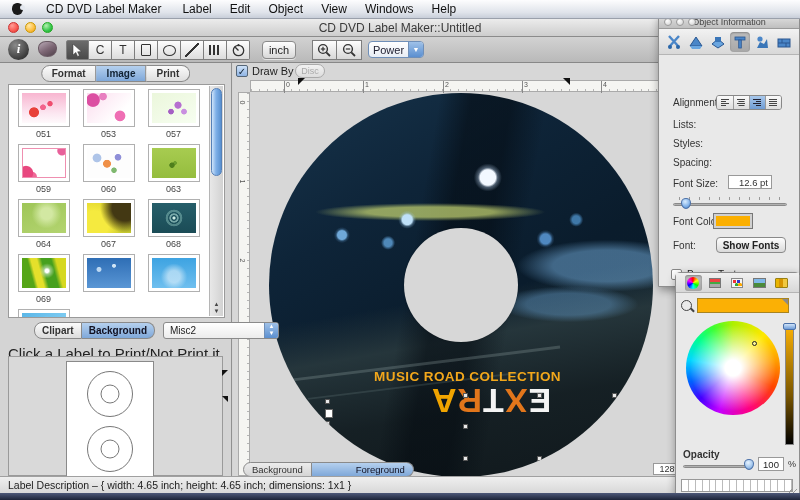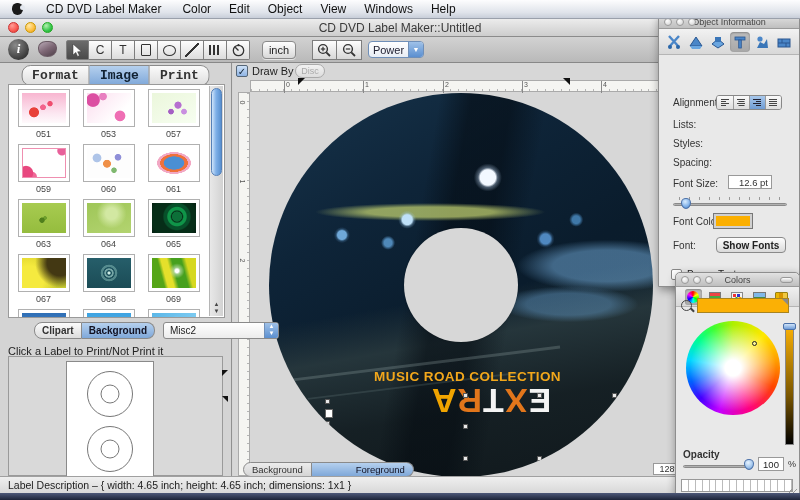--- a/index.html
+++ b/index.html
@@ -39,21 +39,21 @@
   .zoomgrp { left:312px; top:3px; display:flex; }
   .zoombtn { width:25px; height:20px; border:1px solid #7e7e7e; background:linear-gradient(#fdfdfd,#d8d8d8); display:flex; align-items:center; justify-content:center; }
   .zoombtn + .zoombtn { border-left:none; }
   .tracks { left:368px; top:4px; width:56px; height:17px; border:1px solid #6f8fb8; border-radius:4px; background:linear-gradient(#ffffff,#e8edf5); font-size:11px; color:#223; display:flex; align-items:center; }
   .tracks .lbl { flex:1; text-align:center; }
   .tracks .cap { width:15px; height:100%; background:linear-gradient(#9fc1e8,#5b8fd0); border-left:1px solid #6f8fb8; border-radius:0 3px 3px 0; color:#fff; font-size:7px; text-align:center; line-height:15px; }
 
   
   .leftpanel { left:0; top:63px; width:232px; height:413px; background:#d4d4d4; border-right:1px solid #909090; z-index:4; }
   .ftabs { position:absolute; left:50%; transform:translateX(-50%); top:2px; display:flex; }
-  .ftab { padding:2px 10px; font-size:13px; font-weight:bold; color:#333; border:1px solid #8a8a8a; border-left:none; background:linear-gradient(#fbfbfb,#dedede);font-family:Liberation Mono, monospace; }
+  .ftab { padding:2px 10px; font-size:10px; font-weight:bold; color:#333; border:1px solid #8a8a8a; border-left:none; background:linear-gradient(#fbfbfb,#dedede); }
   .ftab:first-child { border-left:1px solid #8a8a8a; border-radius:9px 0 0 9px; }
   .ftab:last-child { border-radius:0 9px 9px 0; }
   .ftab.sel { background:linear-gradient(#b5d0ee,#7fa8d9); color:#123; }
   .thumbwrap { left:8px; top:21px; width:217px; height:234px; background:#ffffff; border:1px solid #9a9a9a; overflow:hidden; }
   .tgrid { position:absolute; left:2px; top:4px; width:196px; display:grid; grid-template-columns:65px 65px 65px; grid-auto-rows:55px; justify-items:center; }
   .cell { width:60px; text-align:center; }
   .thumb { width:52px; height:38px; border:1px solid #b0b0b0; box-shadow:inset 0 0 0 3px #fff; margin:0 auto; }
   .tlabel { font-size:9px; color:#444; margin-top:2px; }
   .th-051 { background:radial-gradient(circle at 30% 62%, #e8413a 0 11%, transparent 13%), radial-gradient(circle at 48% 48%, #f2638c 0 8%, transparent 10%), radial-gradient(circle at 62% 38%, #ef4d6e 0 6%, transparent 8%), linear-gradient(180deg,#f7aecb,#fce7f1 65%,#ffffff); }
   .th-053 { background:radial-gradient(circle at 18% 28%, #dc4fa2 0 13%, transparent 15%), radial-gradient(circle at 38% 18%, #e87fc0 0 8%, transparent 10%), radial-gradient(circle at 72% 72%, #ef6fb4 0 11%, transparent 13%), linear-gradient(135deg,#fbd9ec,#ffffff 70%); }
@@ -72,21 +72,21 @@
   .th-b3 { background:radial-gradient(circle at 55% 45%, rgba(255,255,255,.6) 0 10%, transparent 30%), linear-gradient(135deg,#56b4e6,#94d8f8); }
   .vscroll { position:absolute; right:1px; top:1px; width:14px; height:230px; background:linear-gradient(90deg,#e8e8e8,#d2d2d2); border-left:1px solid #b5b5b5; }
   .vthumb { position:absolute; left:1px; top:2px; width:11px; height:88px; border-radius:6px; background:linear-gradient(90deg,#cfe4fa,#7fb0e8 45%,#5890d0); border:1px solid #5580b8; }
   .varrows { position:absolute; left:0; bottom:1px; width:13px; font-size:6px; color:#444; text-align:center; line-height:7px; }
   .catrow { left:34px; top:259px; display:flex; align-items:center; }
   .catbtn { padding:2px 7px; font-size:10px; font-weight:bold; color:#333; border:1px solid #8a8a8a; background:linear-gradient(#fbfbfb,#dcdcdc); border-radius:8px 0 0 8px; }
   .catbtn.sel { background:linear-gradient(#b5d0ee,#7fa8d9); border-radius:0 8px 8px 0; border-left:none; color:#112; }
   .selbox { margin-left:8px; width:116px; height:17px; border:1px solid #8a8a8a; border-radius:3px; background:linear-gradient(#ffffff,#ececec); font-size:10px; color:#222; display:flex; align-items:center; }
   .selbox .lbl { flex:1; padding-left:6px; }
   .selbox .cap { width:14px; height:15px; background:linear-gradient(#9fc1e8,#5b8fd0); border-left:1px solid #6f8fb8; border-radius:0 2px 2px 0; color:#fff; font-size:6px; text-align:center; line-height:7px; }
-  .printcap { left:8px; top:282px; font-size:11px; color:#222; }
+  .printcap { left:8px; top:282px; font-size:15px; color:#222; }
   .pagebox { left:8px; top:293px; width:215px; height:120px; background:#d9d9d9; border:1px solid #9a9a9a; }
   .sheet { position:absolute; left:57px; top:4px; width:88px; height:118px; background:#ffffff; border:1px solid #8a8a8a; }
   .donut { position:absolute; left:50%; transform:translateX(-50%); width:46px; height:46px; border:1px solid #777; border-radius:50%; }
   .donut:before { content:""; position:absolute; left:50%; top:50%; transform:translate(-50%,-50%); width:17px; height:17px; border:1px solid #777; border-radius:50%; }
 
   
   .canvaswrap { left:233px; top:63px; width:567px; height:413px; background:#d7d7d7; overflow:hidden; z-index:1; }
   .drawrow { position:absolute; left:0; top:0; width:100%; height:17px; background:#d7d7d7; }
   .chk { position:absolute; left:3px; top:2px; width:12px; height:12px; border:1px solid #567; border-radius:2px; background:linear-gradient(#cfe2f8,#8fb4e4); color:#123; font-size:10px; font-weight:bold; line-height:11px; text-align:center; }
   .drawlbl { position:absolute; left:19px; top:2px; font-size:11px; color:#222; }
@@ -192,21 +192,21 @@
   
   .statusbar { left:0; top:476px; width:800px; height:17px; background:linear-gradient(#efefef,#d8d8d8); border-top:1px solid #a0a0a0; font-size:10.5px; color:#222; line-height:16px; padding-left:8px; z-index:20; }
   .dockstrip { left:0; top:493px; width:800px; height:7px; background:linear-gradient(#4d5878,#1c2338); z-index:40; }
 </style>
 </head>
 <body>
 
 <div class="abs menubar">
   <span class="apple"></span>
   <span class="mi app">CD DVD Label Maker</span>
-  <span class="mi">Color</span>
+  <span class="mi">Label</span>
   <span class="mi">Edit</span>
   <span class="mi">Object</span>
   <span class="mi">View</span>
   <span class="mi">Windows</span>
   <span class="mi">Help</span>
 </div>
 
 <div class="abs titlebar">
   <span class="tl r"></span>
   <span class="tl y"></span>
@@ -296,34 +296,26 @@
         </div>
       <div class="cell">
           <div class="thumb th-059"></div>
           <div class="tlabel">059</div>
         </div>
       <div class="cell">
           <div class="thumb th-060"></div>
           <div class="tlabel">060</div>
         </div>
       <div class="cell">
-          <div class="thumb th-061"></div>
-          <div class="tlabel">061</div>
-        </div>
-      <div class="cell">
           <div class="thumb th-063"></div>
           <div class="tlabel">063</div>
         </div>
       <div class="cell">
           <div class="thumb th-064"></div>
           <div class="tlabel">064</div>
-        </div>
-      <div class="cell">
-          <div class="thumb th-065"></div>
-          <div class="tlabel">065</div>
         </div>
       <div class="cell">
           <div class="thumb th-067"></div>
           <div class="tlabel">067</div>
         </div>
       <div class="cell">
           <div class="thumb th-068"></div>
           <div class="tlabel">068</div>
         </div>
       <div class="cell">
@@ -515,27 +507,20 @@
     <span class="ptlbl">Power Text</span>
     <div class="shapedd">
       <span class="sw"></span>
       <span>Rectangular</span>
       <span class="cap2">▲<br>▼</span>
     </div>
   </div>
 </div>
 
 <div class="abs palette colors">
-  <div class="ptitle">
-    <span class="pdot" style="left:5px;"></span>
-    <span class="pdot" style="left:17px;"></span>
-    <span class="pdot" style="left:29px;"></span>
-    <span>Colors</span>
-    <span class="pillbtn"></span>
-  </div>
   <div class="cl-icons">
     <div class="cl-ic sel">
         <span class="wheel-ic"></span>
       </div>
     <div class="cl-ic">
         <span class="slid-ic"></span>
       </div>
     <div class="cl-ic">
         <span class="pal-ic"></span>
       </div>

